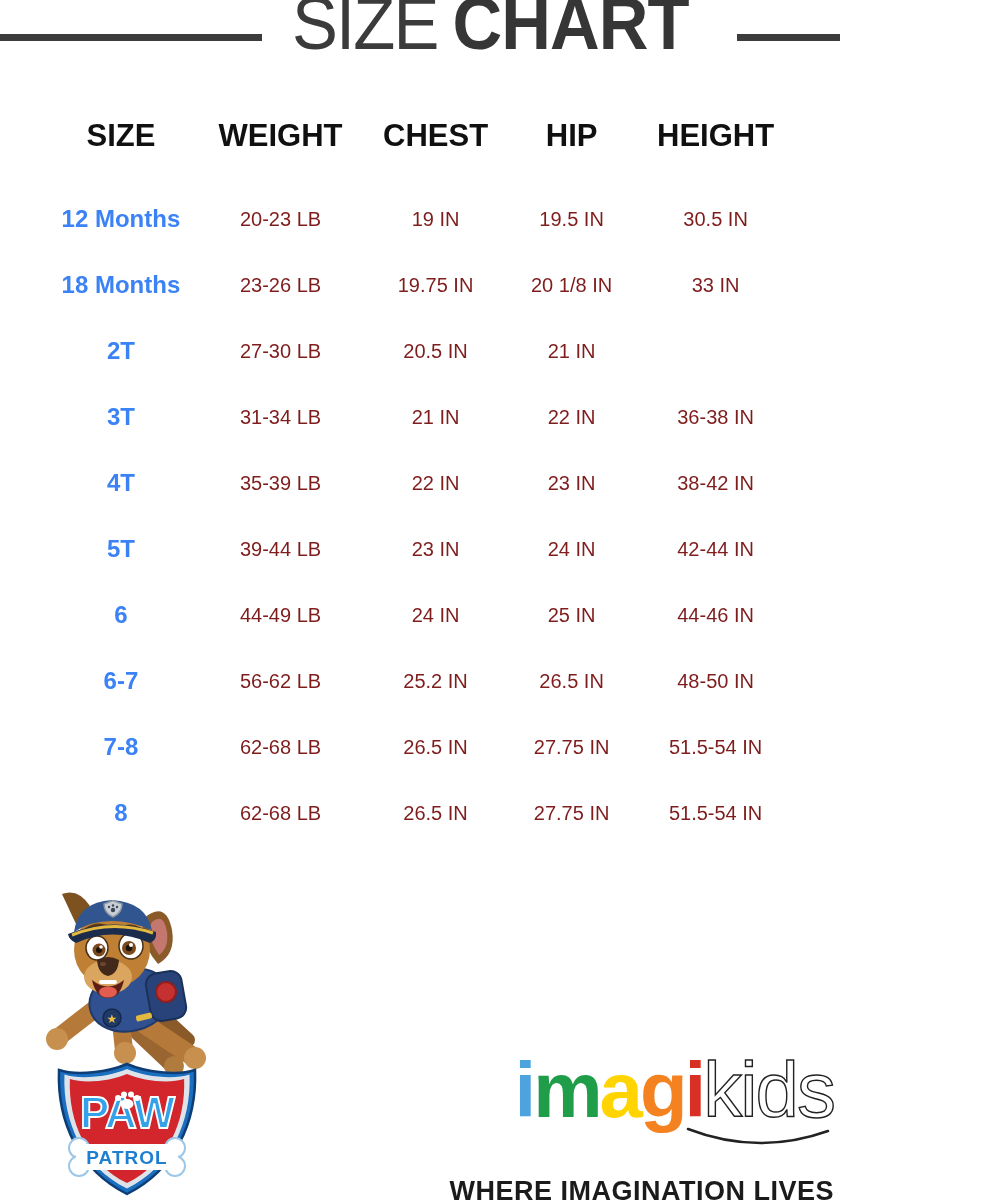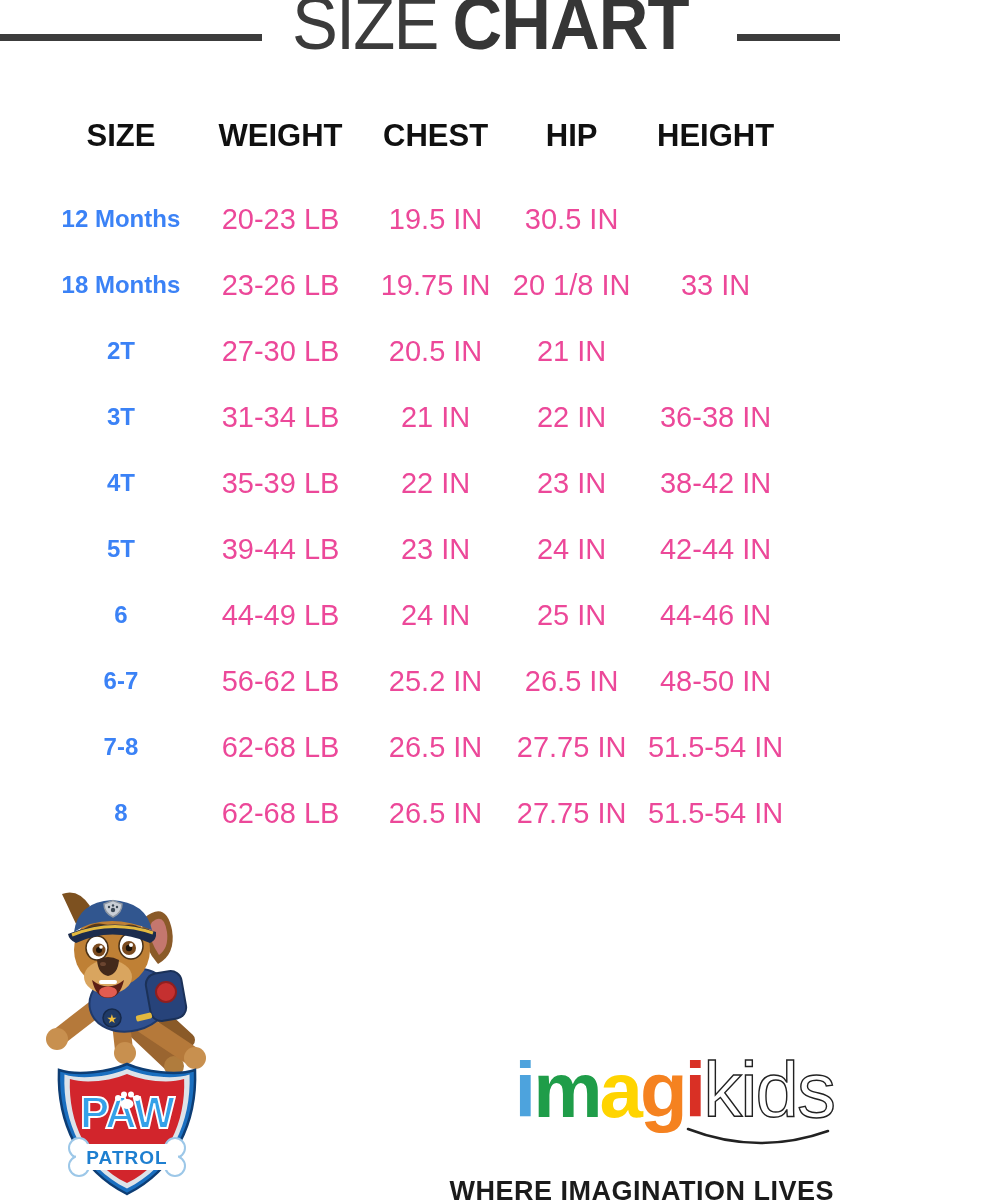--- a/index.html
+++ b/index.html
@@ -33,22 +33,22 @@
     grid-template-columns: 21.3% 20.7% 20.1% 15.7% 22.2%;
   }
   .thead { margin-top: 28px; }
   .th {
     text-align: center; font-weight: 800; font-size: 31px;
     line-height: 36px; color: #101010; letter-spacing: 0;
   }
   .tbody { margin-top: 32px; }
   .tr { height: 66px; }
   .td {
-    text-align: center; font-size: 29px; line-height: 66px;
-    color: #ec4899; font-weight: 400; white-space: nowrap;
+    text-align: center; font-size: 20px; line-height: 66px;
+    color: #7f1d1d; font-weight: 400; white-space: nowrap;
   }
   .td.size { font-weight: 700; font-size: 24px; color: #3b82f6; }
 
   
   .chase-wrap { position: absolute; left: 40px; top: 888px; }
   .badge-wrap { position: absolute; left: 48px; top: 1056px; }
 
   .imagikids { position: absolute; right: 6px; top: 1040px; width: 440px; text-align: right; }
   .wordmark { line-height: 100px; white-space: nowrap; letter-spacing: -3px; }
   .wordmark .l { font-weight: 700; font-size: 78px; }
@@ -80,20 +80,21 @@
       <div class="th">SIZE</div>
       <div class="th">WEIGHT</div>
       <div class="th">CHEST</div>
       <div class="th">HIP</div>
       <div class="th">HEIGHT</div>
     </div>
     <div class="tbody">
       <div class="tr">
         <div class="td size">12 Months</div>
         <div class="td">20-23 LB</div>
+        <div class="td">19 IN</div>
         <div class="td">19.5 IN</div>
         <div class="td">30.5 IN</div>
       </div>
       <div class="tr">
         <div class="td size">18 Months</div>
         <div class="td">23-26 LB</div>
         <div class="td">19.75 IN</div>
         <div class="td">20 1/8 IN</div>
         <div class="td">33 IN</div>
       </div>

